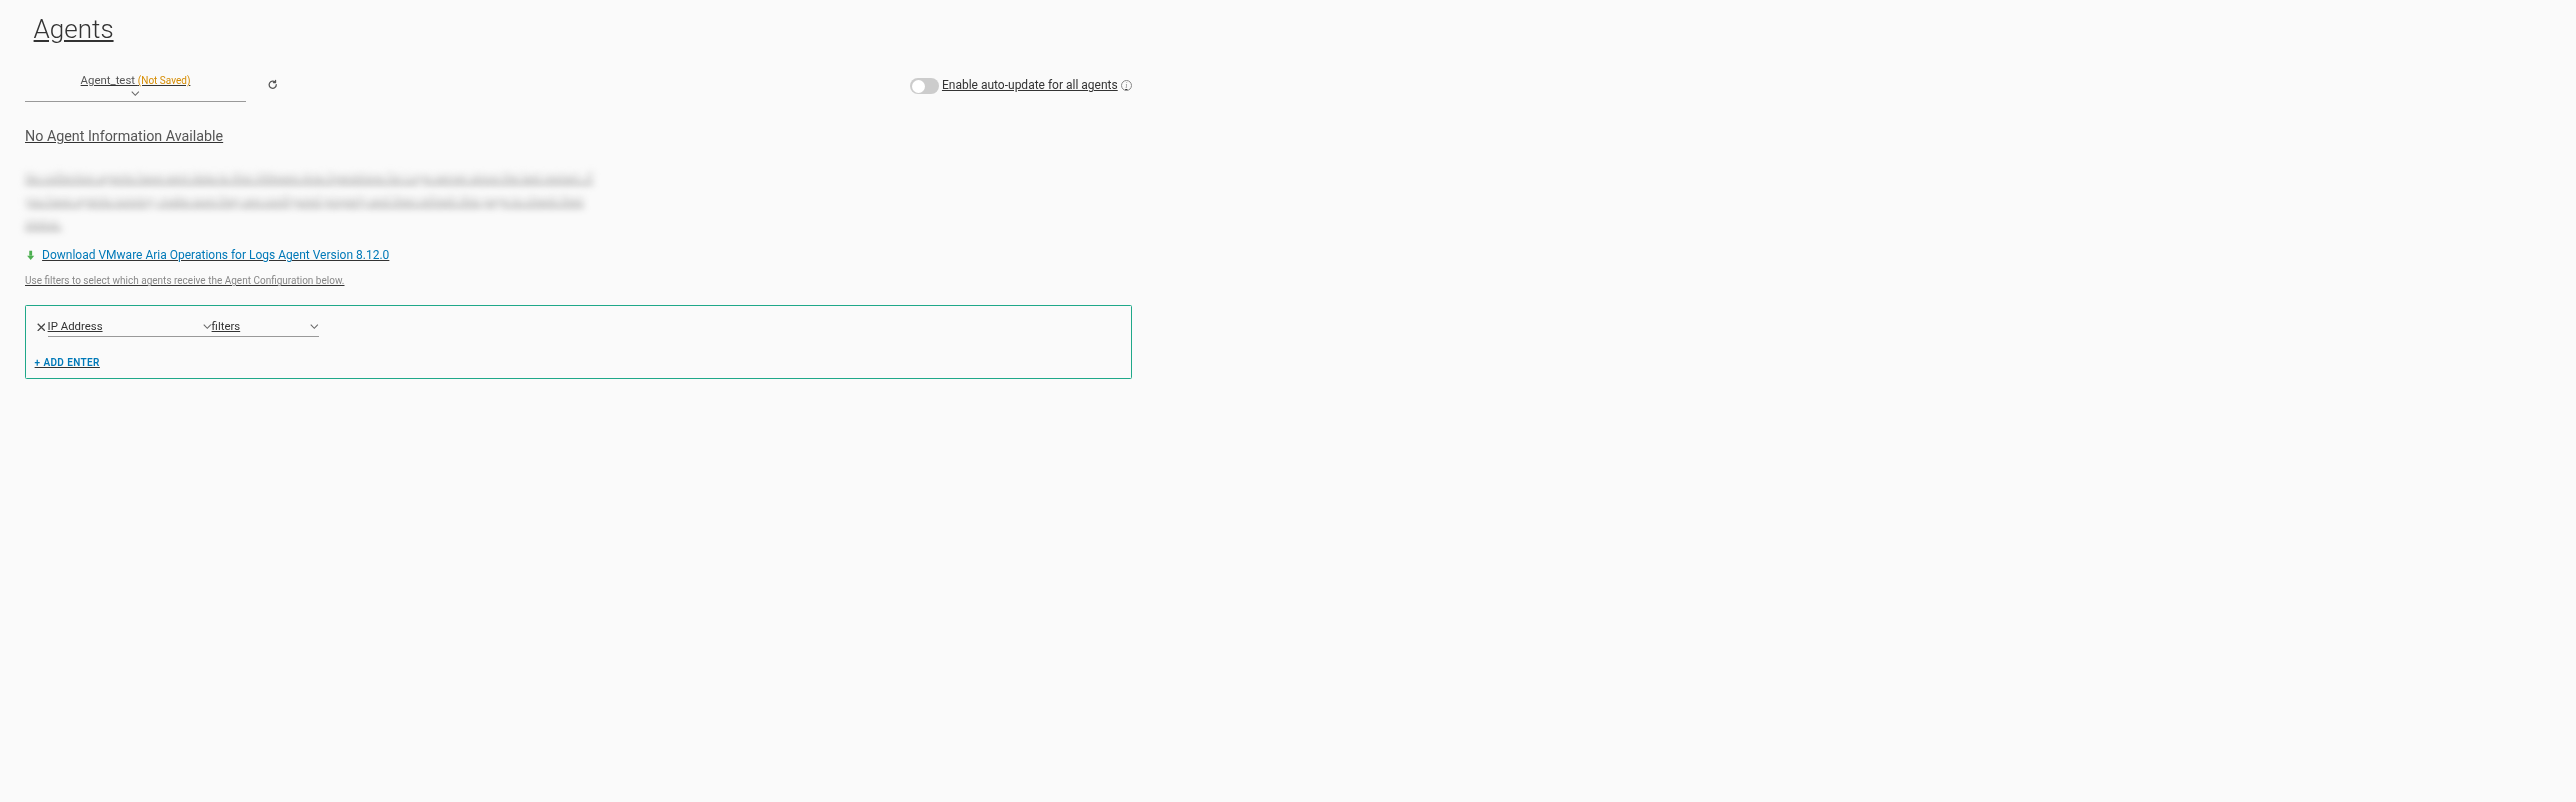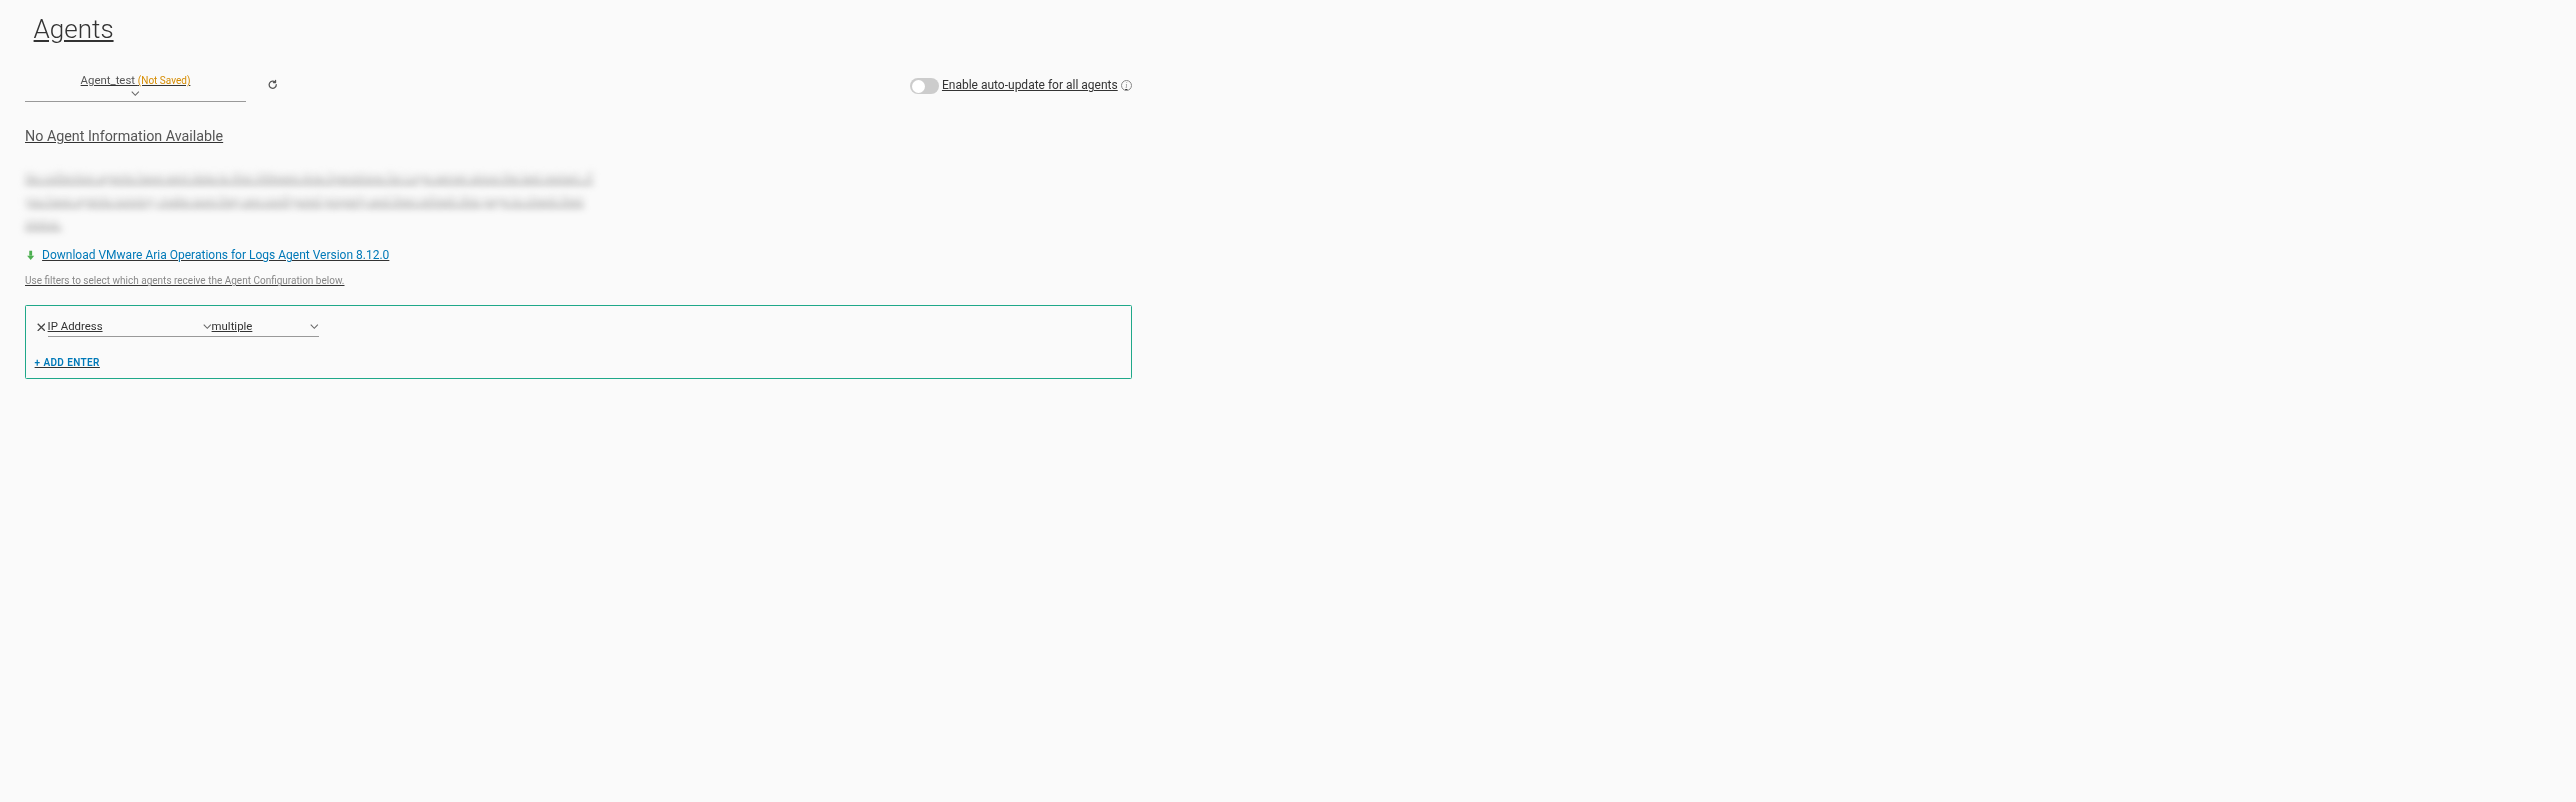--- a/index.html
+++ b/index.html
@@ -262,21 +262,21 @@
       </span>
       <div class="filter-dropdown filter-field-dropdown">
         <span class="filter-dropdown-text">IP Address</span>
         <span class="chevron-down">
           <svg width="8.6" height="5.7" viewBox="0 0 12 8">
               <path d="M1 1 L6 6 L11 1" stroke="#666" stroke-width="1.5" fill="none"></path>
             </svg>
         </span>
       </div>
       <div class="filter-dropdown filter-op-dropdown">
-        <span class="filter-dropdown-text">multiple</span>
+        <span class="filter-dropdown-text">filters</span>
         <span class="chevron-down">
           <svg width="8.6" height="5.7" viewBox="0 0 12 8">
               <path d="M1 1 L6 6 L11 1" stroke="#666" stroke-width="1.5" fill="none"></path>
             </svg>
         </span>
       </div>
     </div>
     <div class="add-filter">+ ADD ENTER</div>
   </div>
 

